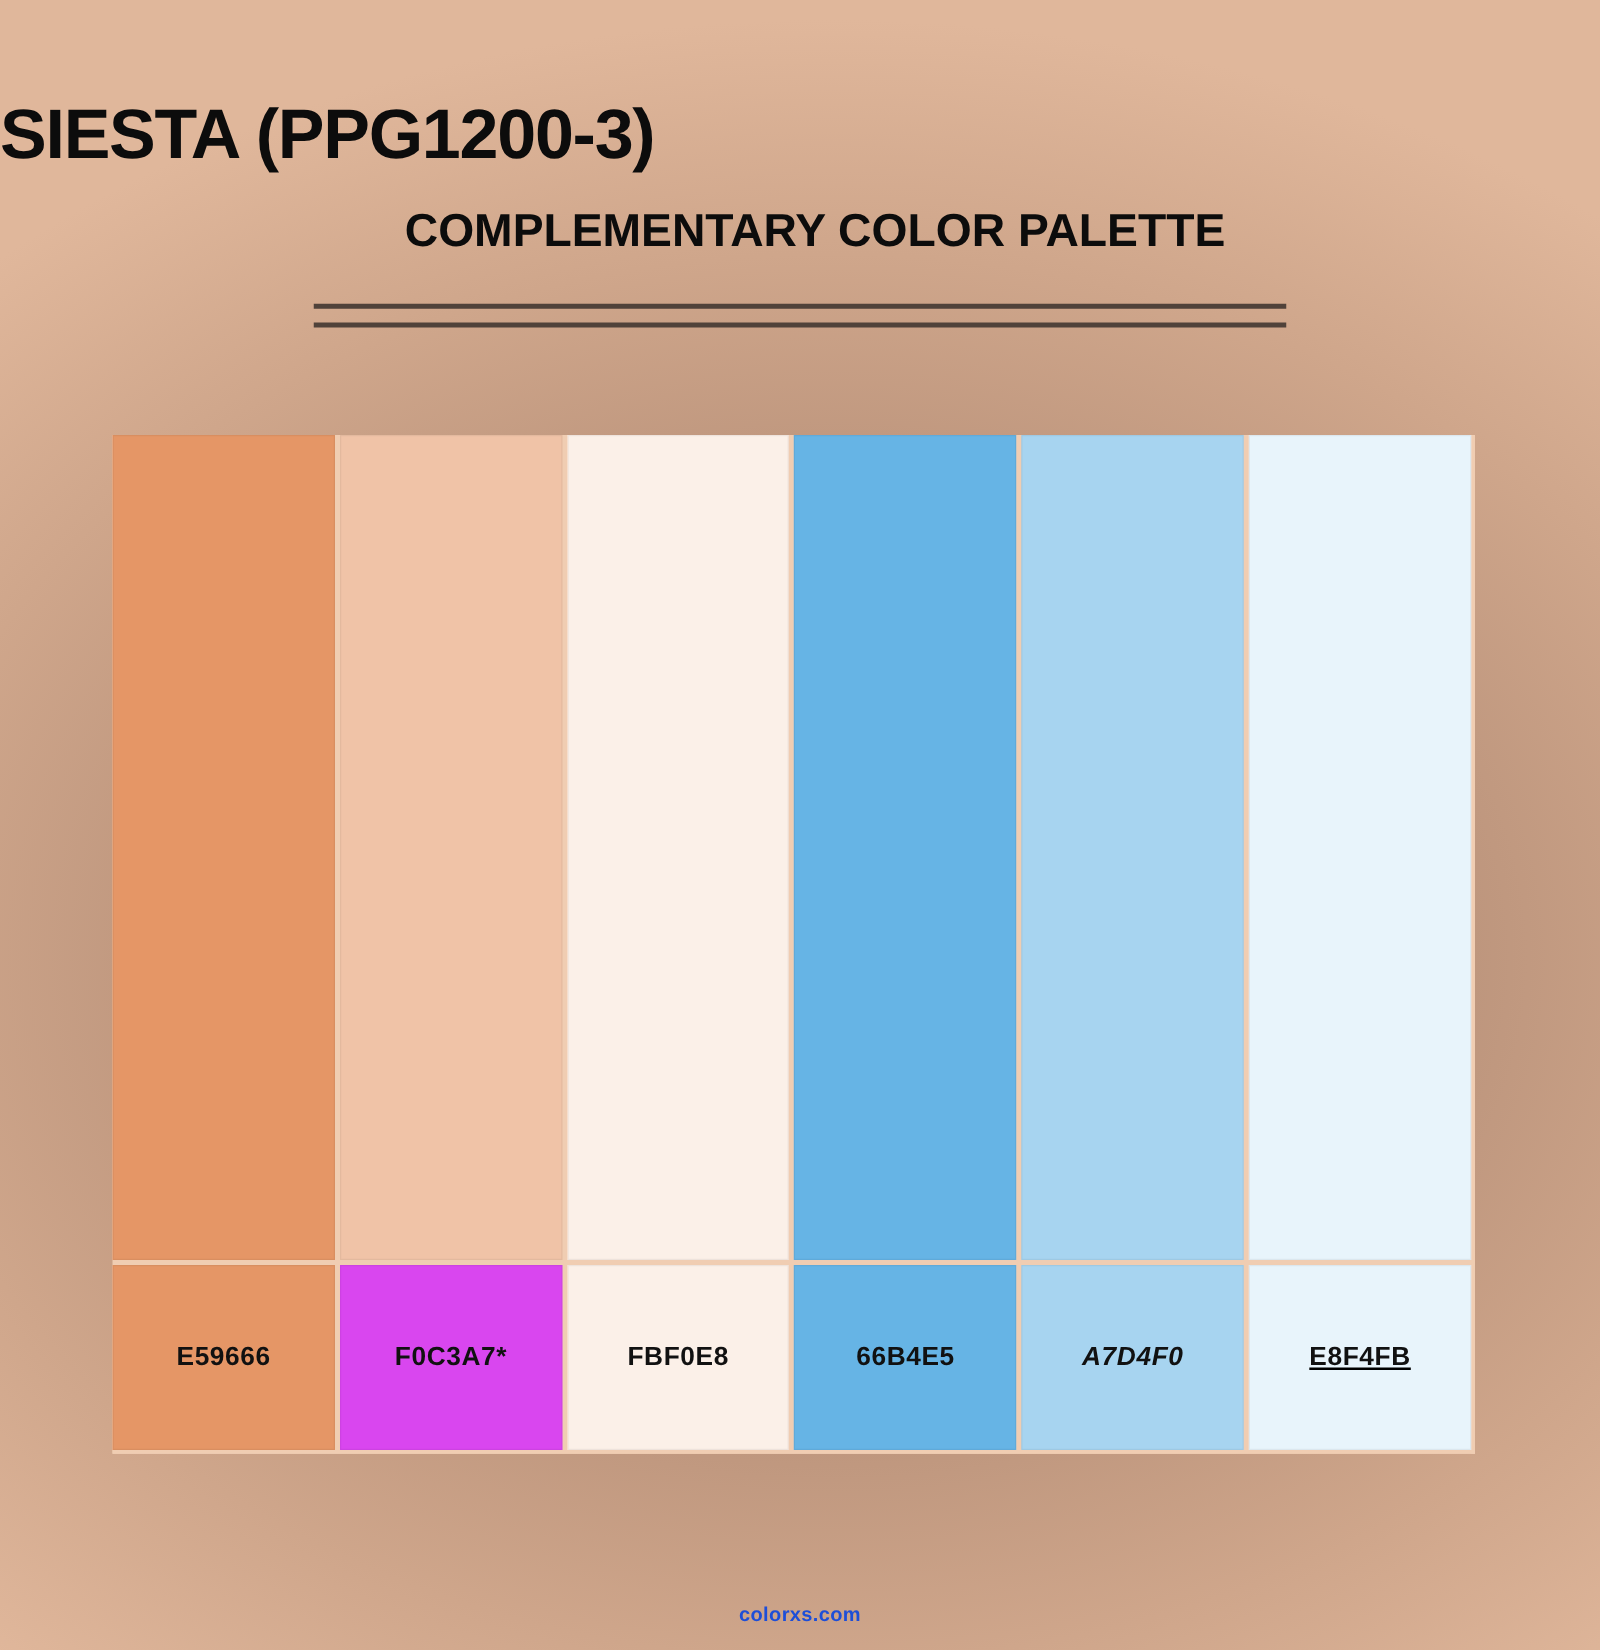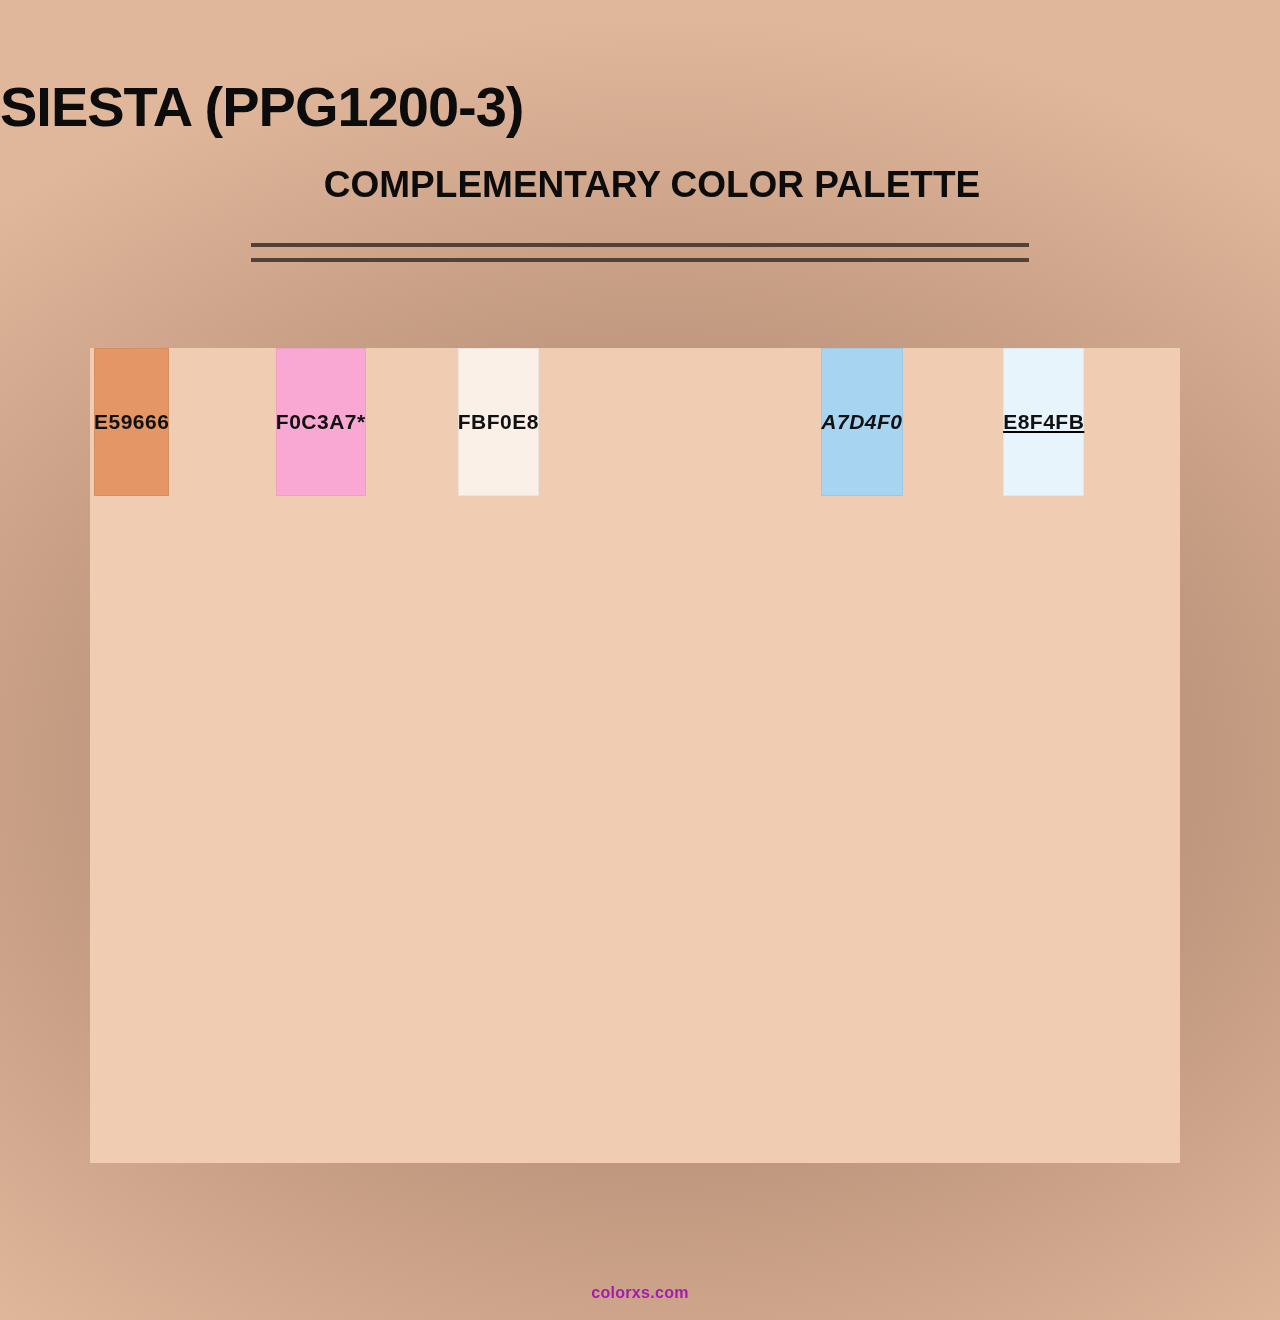--- a/index.html
+++ b/index.html
@@ -58,20 +58,21 @@
     box-sizing: border-box;
     display: flex;
     gap: 4px;
     background: #f0cdb2;
     border-right: 3px solid #f0cdb2;
     border-bottom: 3px solid #f0cdb2;
   }
   .column {
     flex: 1 1 0;
     display: flex;
+    flex-direction: column;
     gap: 4px;
     min-width: 0;
   }
   .swatch {
     height: 660px;
     box-shadow: inset 0 0 0 1px rgba(0,0,0,0.05);
   }
   .label-cell {
     height: 148px;
     display: flex;
@@ -87,51 +88,54 @@
   }
   .footer {
     position: absolute;
     top: 1284px;
     left: 0;
     width: 100%;
     text-align: center;
     font-size: 16px;
     font-weight: 700;
     letter-spacing: 0.3px;
-    color: #a21caf;
+    color: #1d4ed8;
   }
 </style>
 </head>
 <body>
 
 <h1 class="title">SIESTA (PPG1200-3)</h1>
 <h2 class="subtitle">COMPLEMENTARY COLOR PALETTE</h2>
 <div class="divider"></div>
 
 <div class="palette" id="palette">
     <div class="column">
       <div class="swatch" style="background: rgb(229, 150, 102);"></div>
       <div class="label-cell" style="background: rgb(229, 150, 102);">
         <span class="hex">E59666</span>
       </div>
     </div>
     <div class="column">
       <div class="swatch" style="background: rgb(240, 195, 167);"></div>
-      <div class="label-cell" style="background: #f9a8d4; align-items: center;">
+      <div class="label-cell" style="background: #d946ef; align-items: center;">
         <span class="hex">F0C3A7*</span>
       </div>
     </div>
     <div class="column">
       <div class="swatch" style="background: rgb(251, 240, 232);"></div>
       <div class="label-cell" style="background: rgb(251, 240, 232);">
         <span class="hex">FBF0E8</span>
       </div>
     </div>
     <div class="column">
       <div class="swatch" style="background: rgb(102, 180, 229);"></div>
+      <div class="label-cell" style="background: rgb(102, 180, 229);">
+        <span class="hex">66B4E5</span>
+      </div>
     </div>
     <div class="column">
       <div class="swatch" style="background: rgb(167, 212, 240);"></div>
       <div class="label-cell" style="background: rgb(167, 212, 240); font-style: italic;">
         <span class="hex">A7D4F0</span>
       </div>
     </div>
     <div class="column">
       <div class="swatch" style="background: rgb(232, 244, 251);"></div>
       <div class="label-cell" style="background: rgb(232, 244, 251); text-decoration: underline;">

